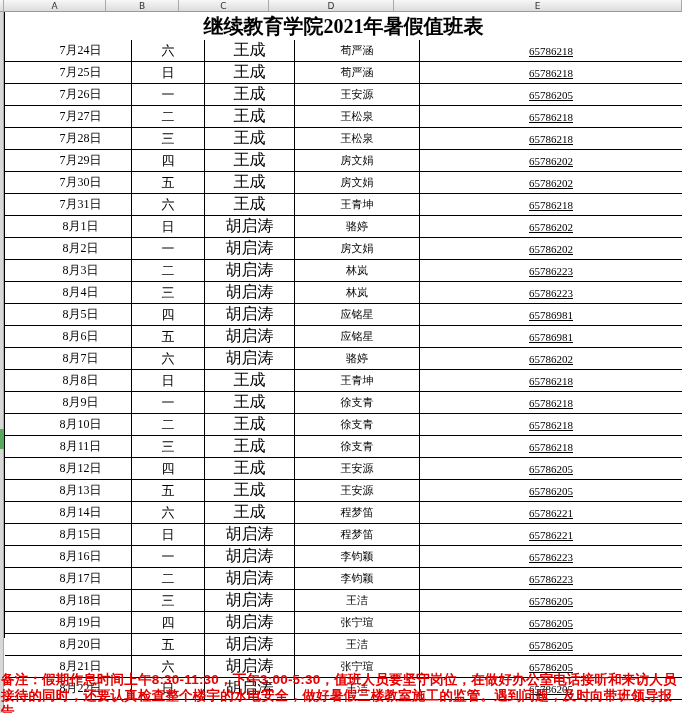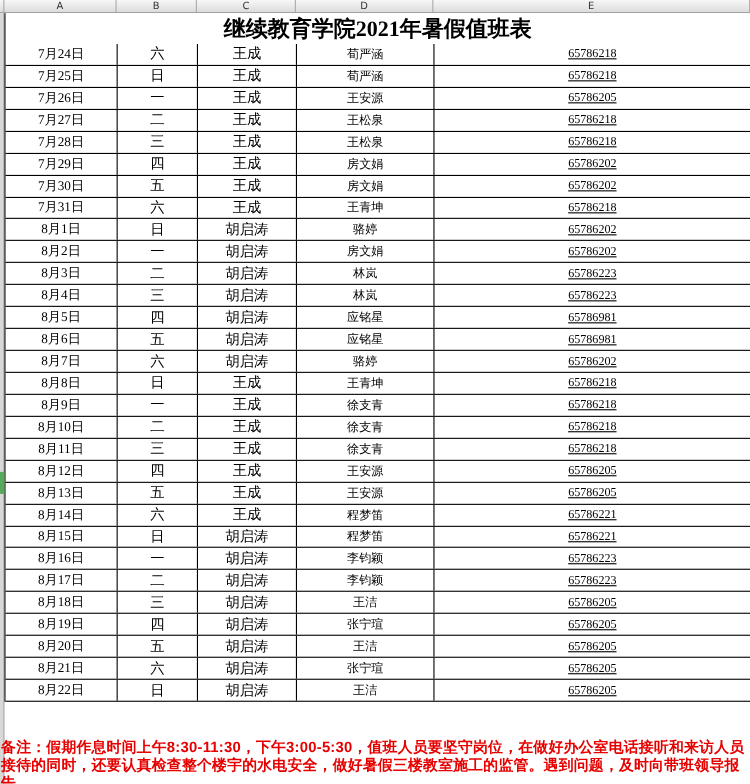--- a/index.html
+++ b/index.html
@@ -23,26 +23,26 @@
   
   .sheet{position:absolute;left:4px;top:12px;width:678px;box-sizing:border-box;
          border-left:1px solid #000;background:#fff;}
   .titlerow{height:28px;display:flex;align-items:center;justify-content:center;
             font-size:20px;font-weight:bold;white-space:pre;box-sizing:border-box;}
   .headrow{height:30px;display:flex;border-top:1px solid #000;border-bottom:1px solid #000;
            box-sizing:border-box;font-weight:bold;font-size:15px;}
   .hcell{display:flex;align-items:center;justify-content:center;white-space:pre;
          border-right:1px solid #000;box-sizing:border-box;}
   .rows{height:598px;display:grid;grid-template-rows:repeat(30,1fr);}
-  .trow{display:flex;border-bottom:1px solid #000;box-sizing:border-box;}
+  .trow{display:flex;border-bottom:1px solid #000;box-sizing:border-box;padding-left:25px;}
   .tcell{display:flex;align-items:center;justify-content:center;white-space:pre;
          border-right:1px solid #000;box-sizing:border-box;overflow:hidden;}
   .c0{width:102px;font-size:12px;}
   .c1{width:73px;font-size:13px;}
-  .c2{width:90px;font-size:13px;}
+  .c2{width:90px;font-size:16px;}
   .c3{width:125px;font-size:11px;}
   .c4{flex:1;border-right:none;font-size:11px;text-decoration:underline;}
   .hc0{width:102px;}.hc1{width:73px;}.hc2{width:90px;}.hc3{width:125px;}
   .hc4{flex:1;border-right:none;}
 
   
   .note{position:absolute;left:0;top:668px;width:682px;height:45px;box-sizing:border-box;
         padding:4px 2px 0 1px;font-family:"Liberation Sans", sans-serif;
         font-weight:bold;font-size:13.5px;line-height:16px;letter-spacing:0.2px;}
 </style>

